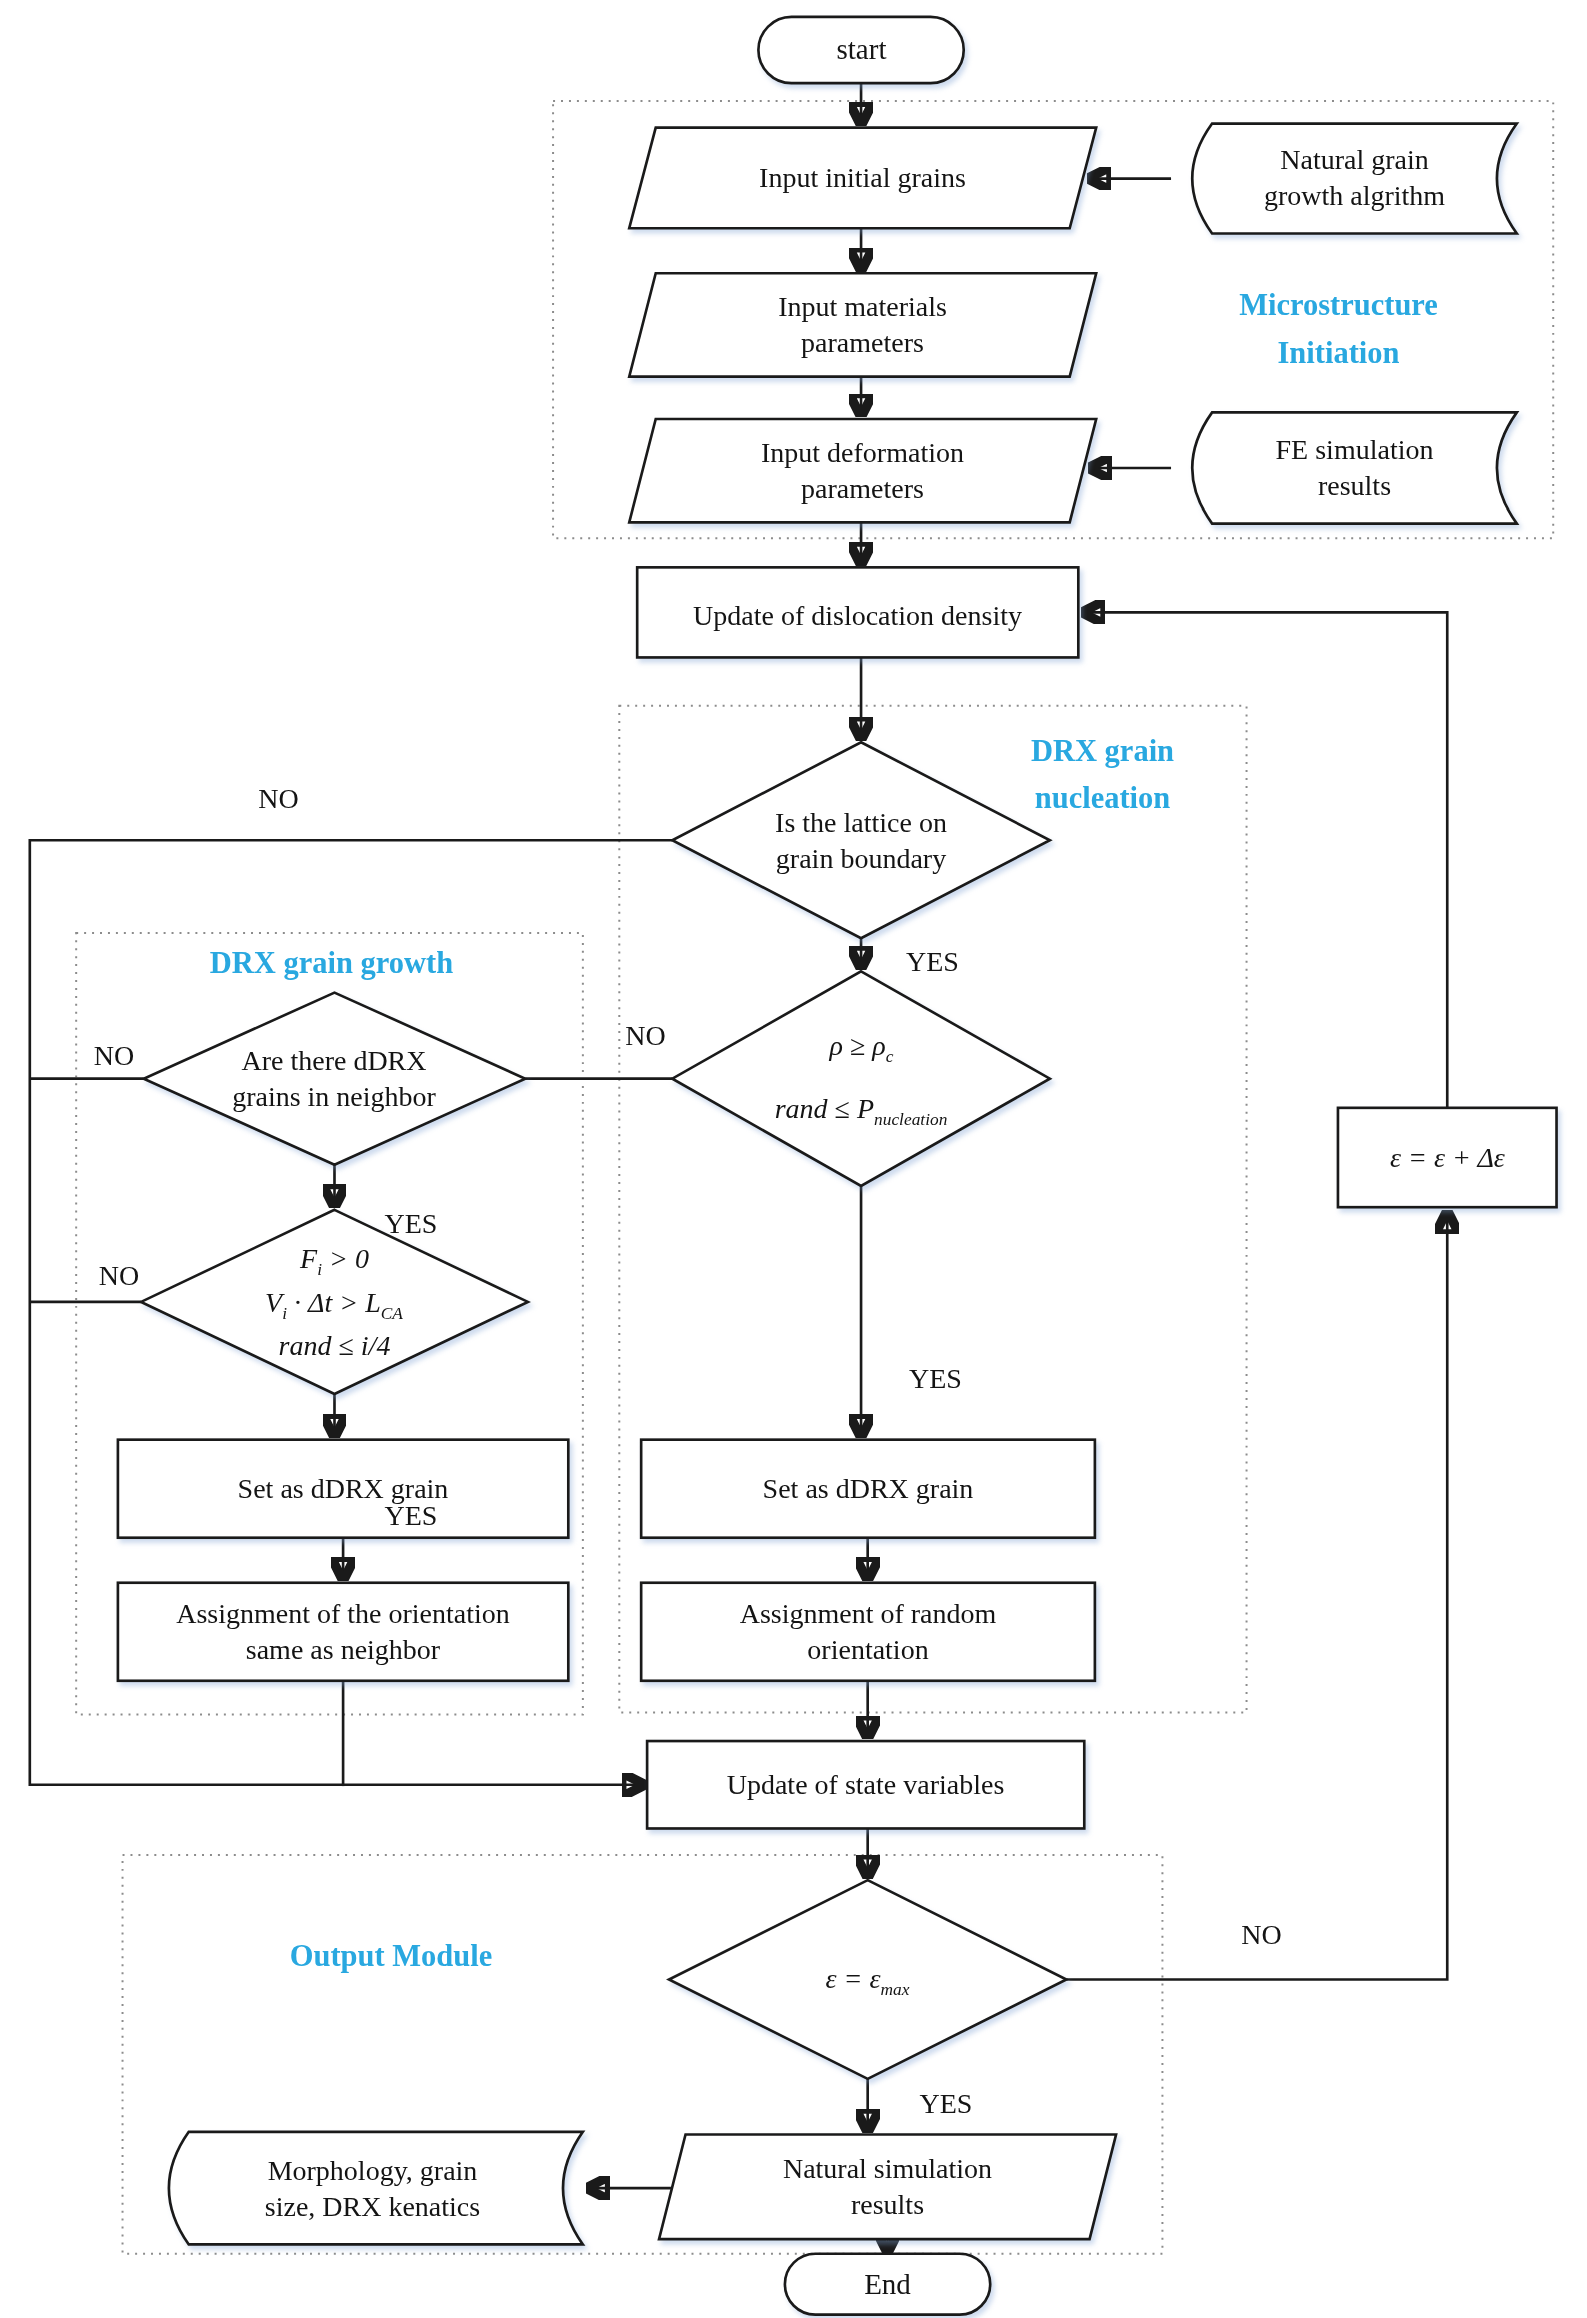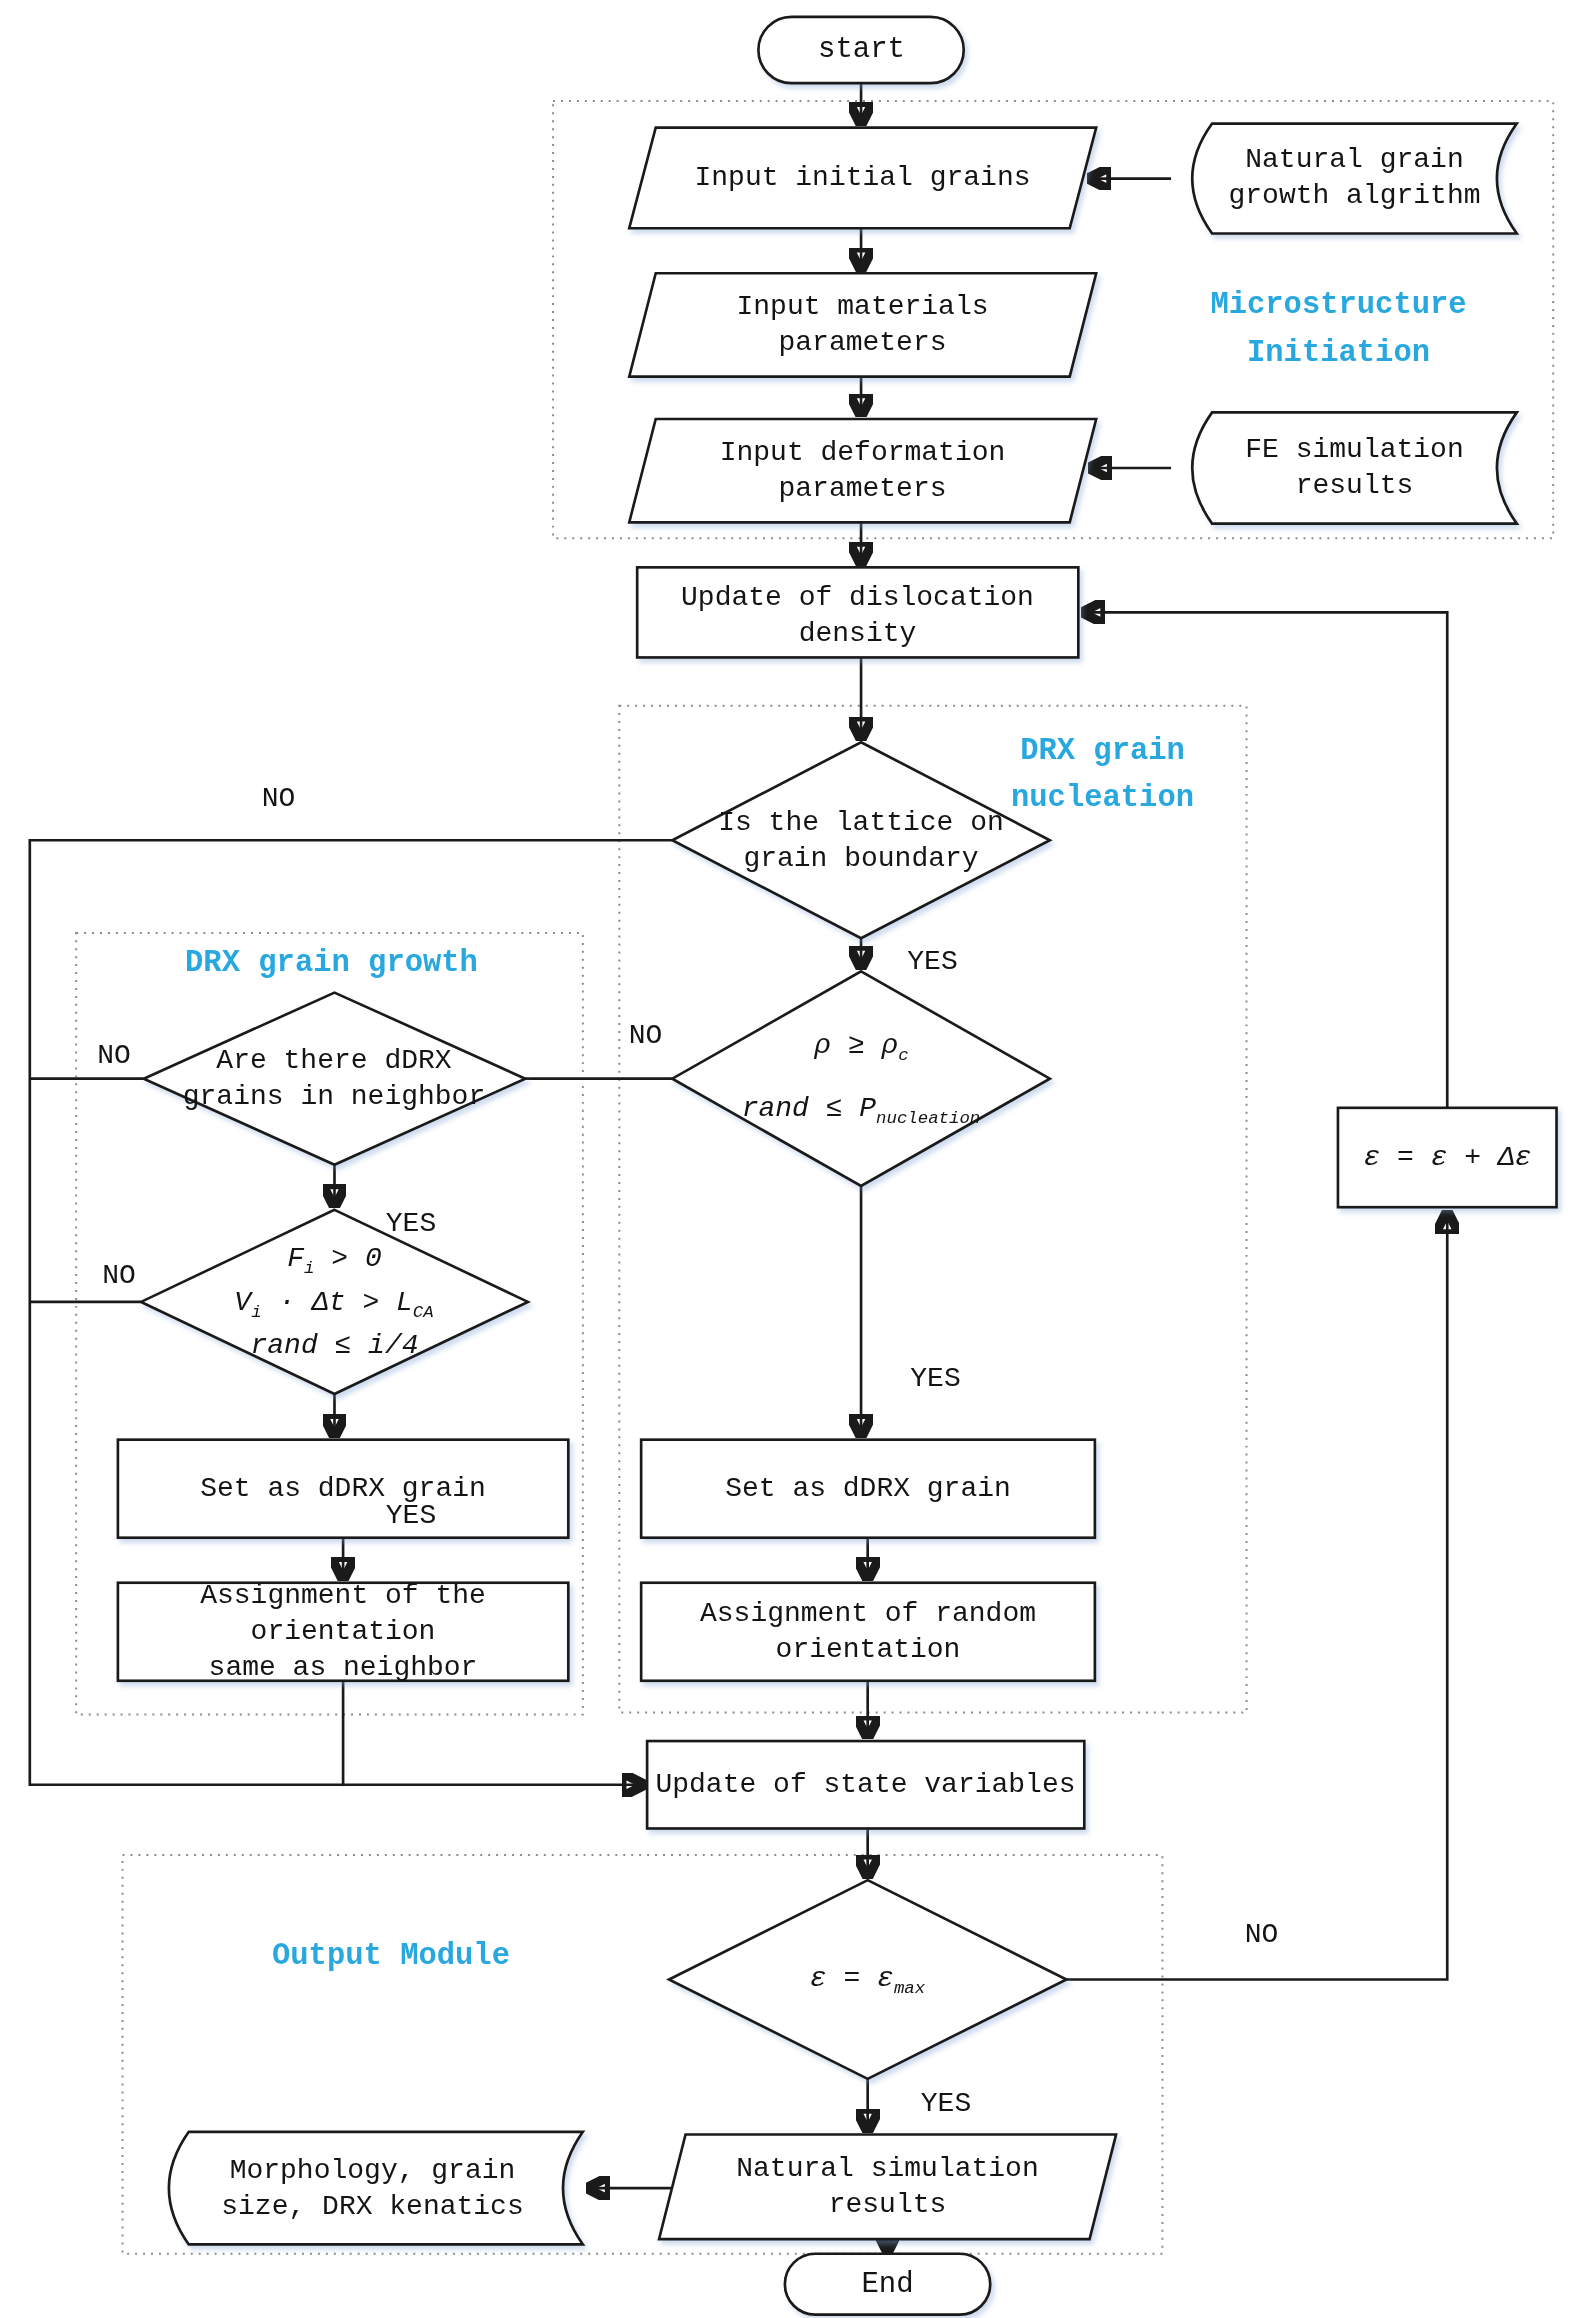--- a/index.html
+++ b/index.html
@@ -1,17 +1,17 @@
 <!DOCTYPE html>
 <html style="--accent: #29a8e0;font-size:10.6px"><head>
 <meta charset="utf-8">
 <style>
   html,body{margin:0;padding:0;background:#ffffff;}
   .canvas{position:relative;width:1587px;height:2319px;background:#ffffff;
-          font-family:Liberation Mono, monospace;color:#141414;overflow:hidden;}
+          font-family:Liberation Serif, serif;color:#141414;overflow:hidden;}
   svg.layer{position:absolute;left:0;top:0;}
   .dotted rect{fill:none;stroke:#8c8c8c;stroke-width:3;stroke-dasharray:3 9;}
   .lines path{fill:none;stroke:#1a1a1a;stroke-width:4;}
   .shapes polygon,.shapes rect,.shapes path{fill:#ffffff;stroke:#1a1a1a;stroke-width:4;}
   .shapes{filter:drop-shadow(3.3px 4px 2.6px rgba(125,160,210,0.38));}
   .t{position:absolute;display:flex;align-items:center;justify-content:center;
      text-align:center;white-space:pre-line;font-size:28px;line-height:1.28;color:#141414;}
   .accent{color:var(--accent,#29a8e0);font-weight:bold;font-size:30.5px;line-height:1.55;}
   .formula{font-style:italic;text-align:center;}
   .t sub{font-size:0.62em;font-style:italic;line-height:0;}

